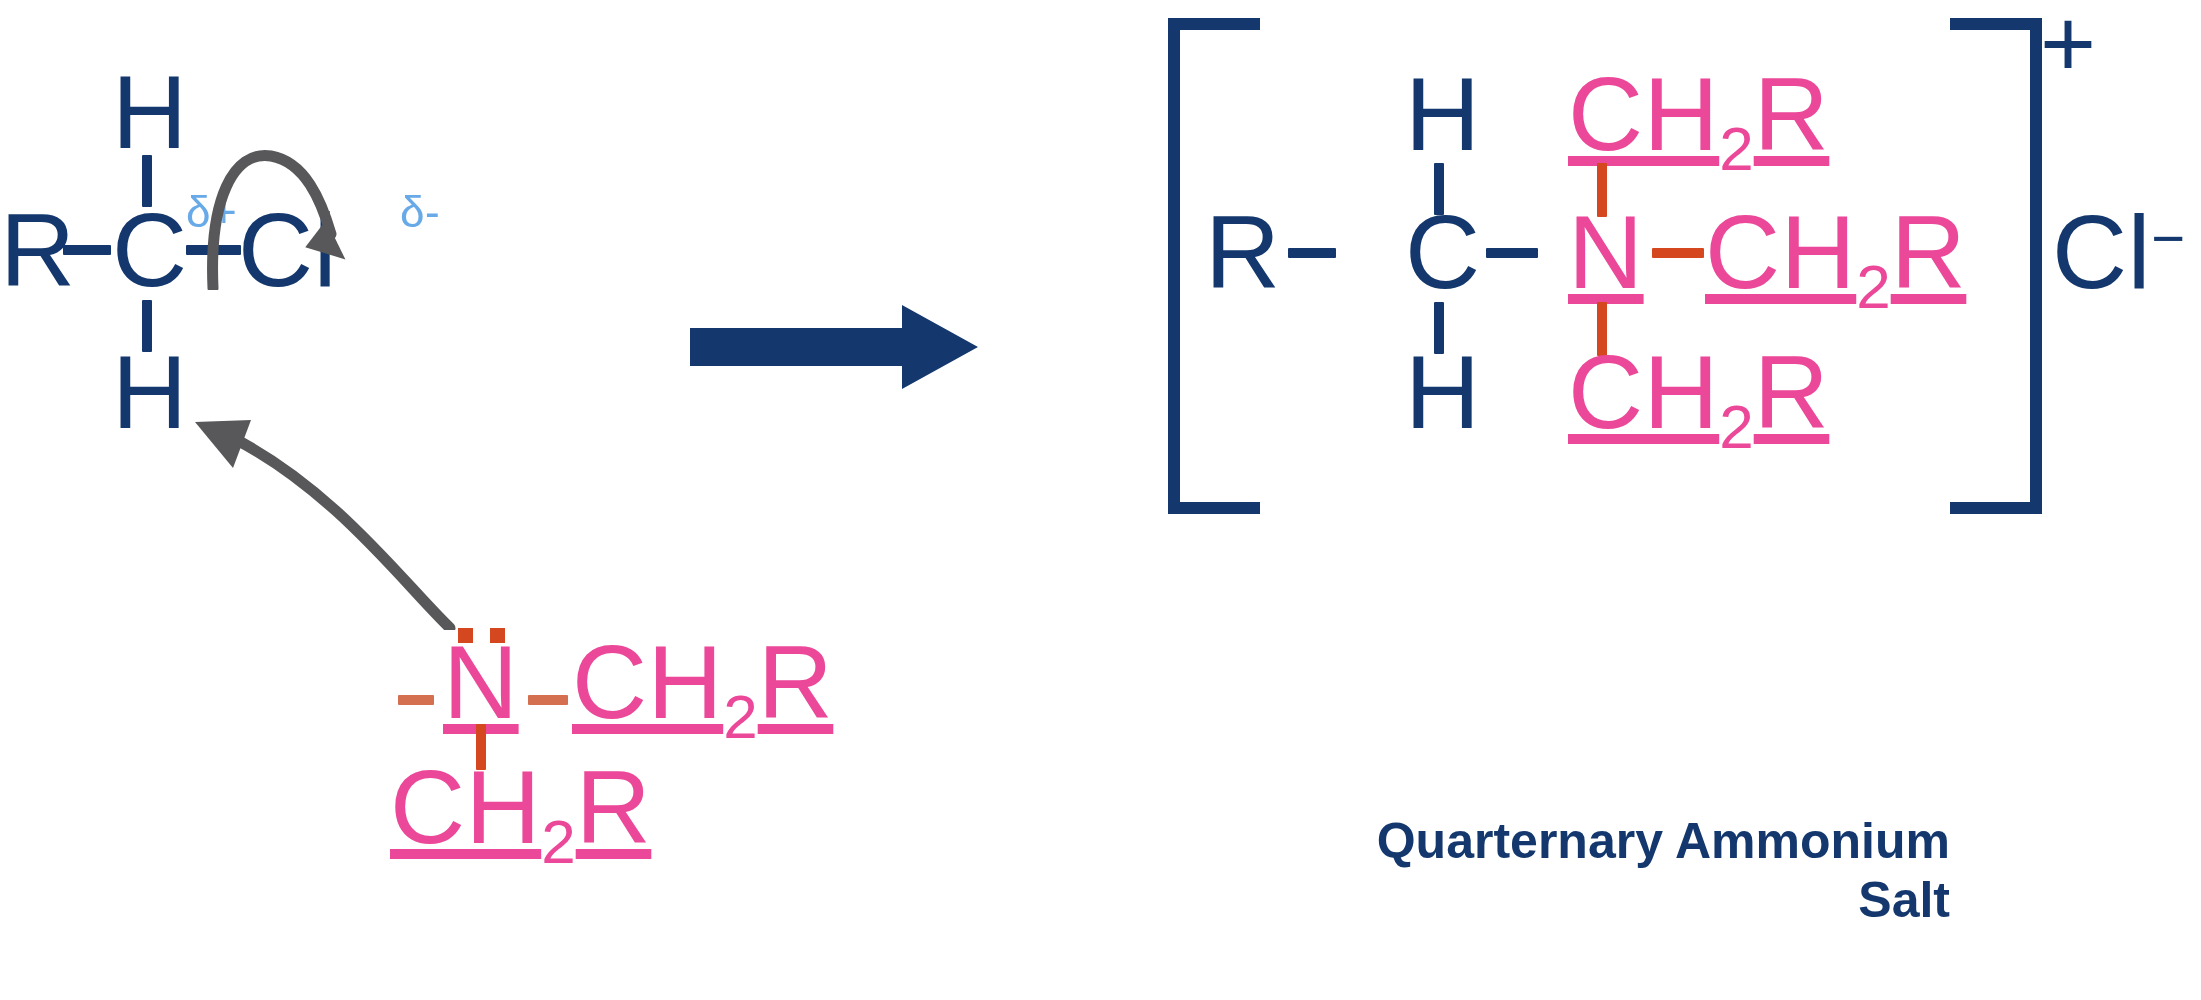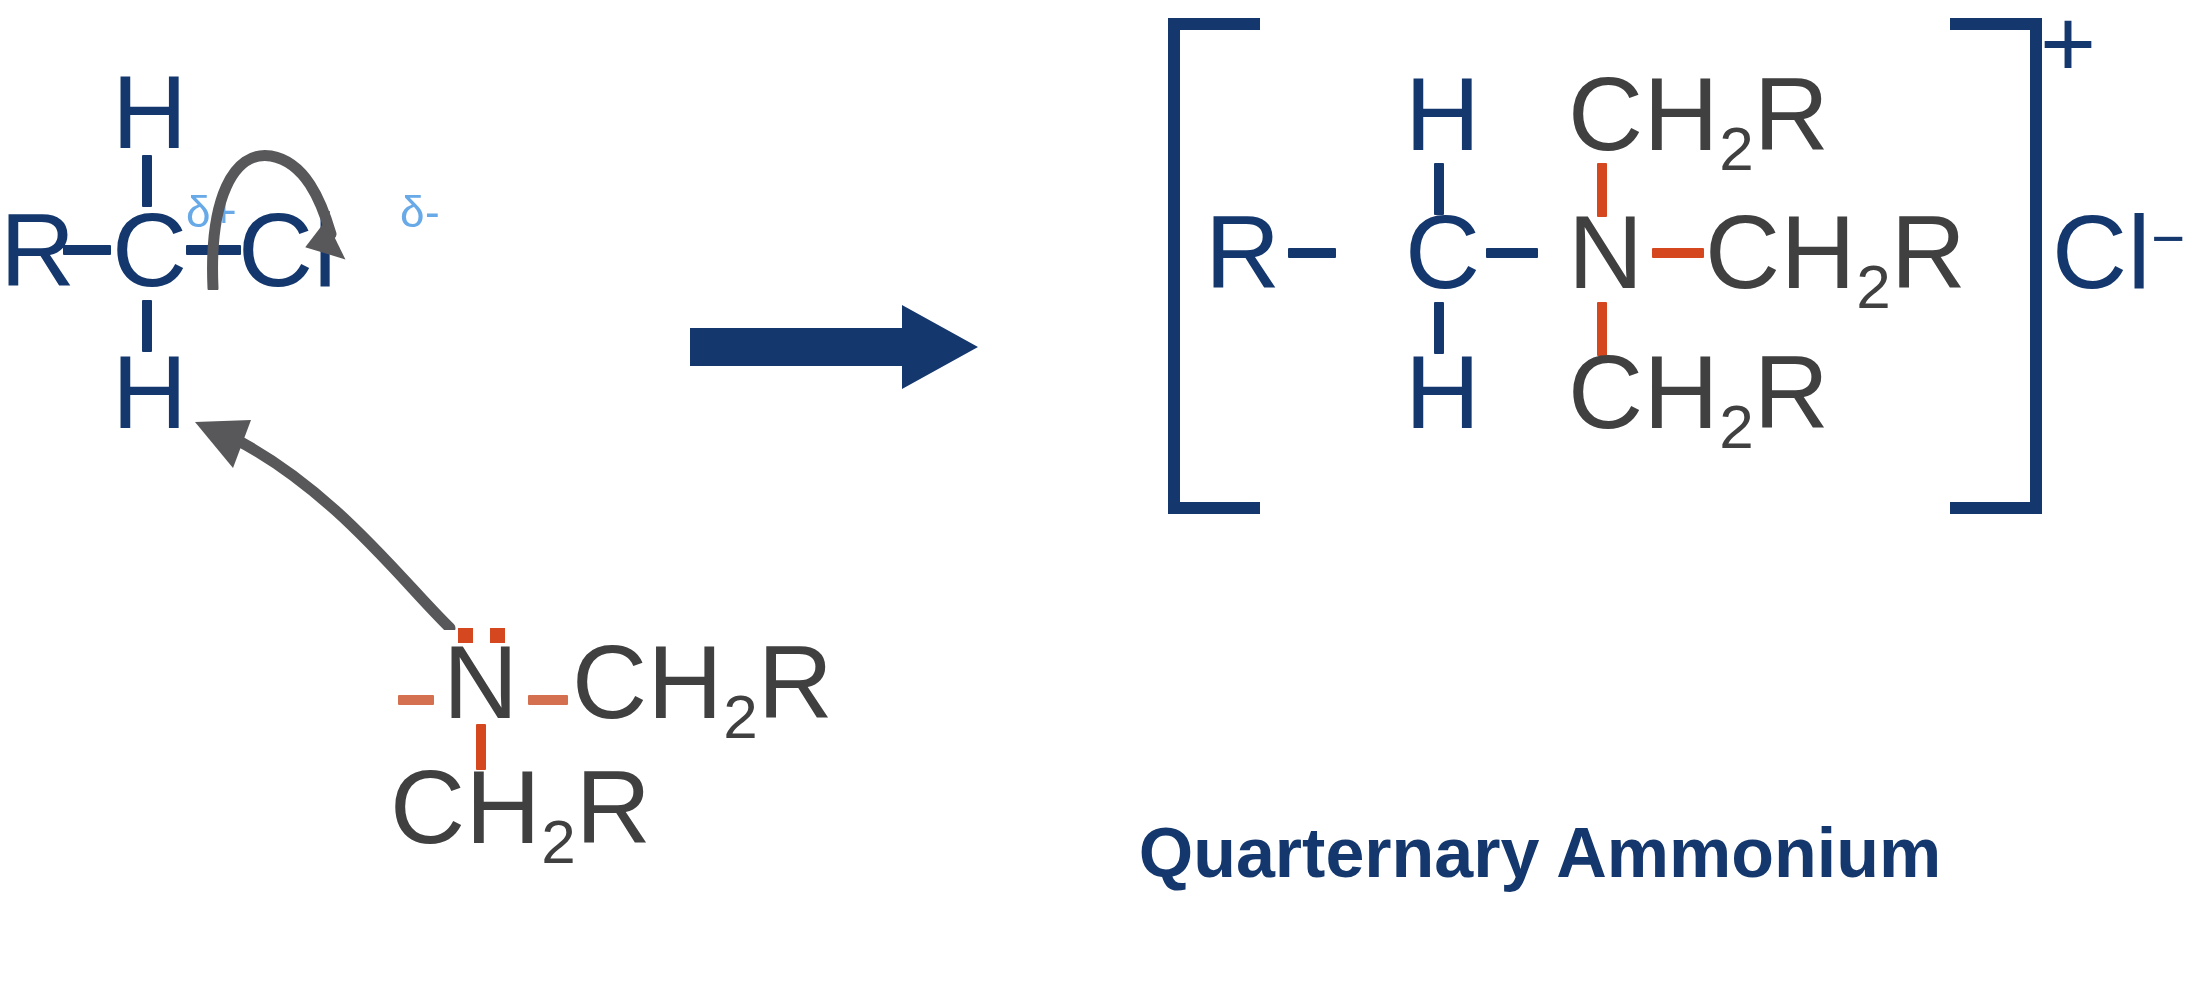--- a/index.html
+++ b/index.html
@@ -21,21 +21,21 @@
   
   .atom {
     position: absolute;
     font-family: "Liberation Sans", sans-serif;
     font-weight: 400;
     line-height: 1;
     white-space: nowrap;
     letter-spacing: 0.5px;
   }
   .navy  { color: #14386e; }
-  .red   { color: #404040; }
+  .red   { color: #ec4899; text-decoration: underline; }
   .blue  { color: #68a9e8; }
 
   .big   { font-size: 104px; }
   .sub   { font-size: 62px; vertical-align: -0.33em; letter-spacing: 0; }
   .supsign { font-size: 58px; vertical-align: 0.52em; }
   .delta { font-size: 44px; }
 
   
   .bond-h {
     position: absolute;
@@ -72,23 +72,23 @@
   }
   .bracket-left  { border-right: none; }
   .bracket-right { border-left: none; }
 
   
   .caption {
     position: absolute;
     color: #14386e;
     font-family: "Liberation Sans", sans-serif;
     font-weight: 700;
-    font-size: 70px;
+    font-size: 50px;
     line-height: 1.18;
-    text-align: center;
+    text-align: right;
     width: 820px;
   }
 </style>
 </head>
 <body>
 
 <div id="stage">
 
   <div class="atom big navy" style="left:112px; top:60px;">H</div>
 
@@ -182,15 +182,16 @@
   <div class="atom big red" style="left:1568px; top:340px;">
     <span>CH</span><span class="sub">2</span><span>R</span>
   </div>
 
   <div class="atom big navy" style="left:2052px; top:200px;">
     <span>Cl</span><span class="supsign">−</span>
   </div>
 
   <div class="caption" style="left:1130px; top:812px;">
     <div>Quarternary Ammonium</div>
+    <div>Salt</div>
   </div>
 
 </div>
 
 </body></html>

